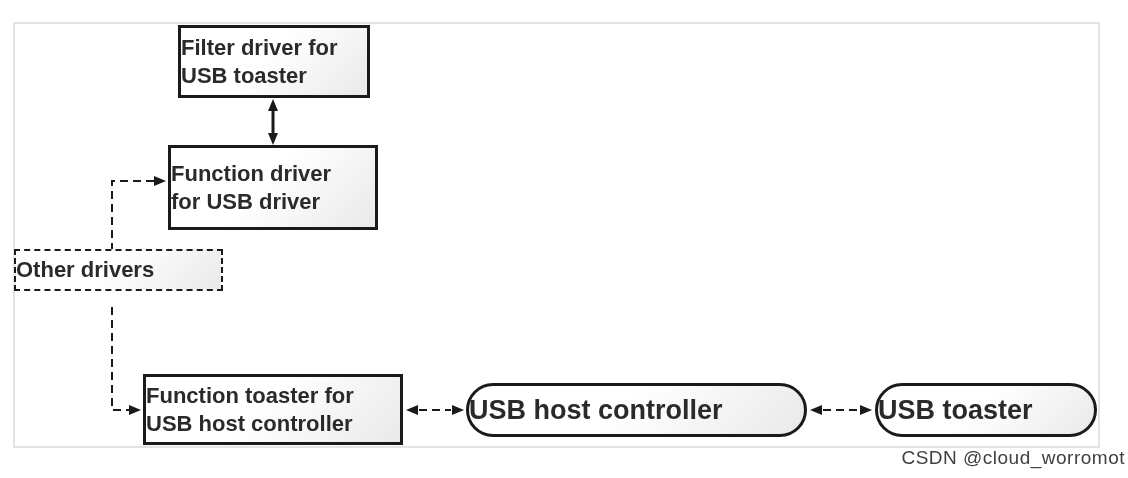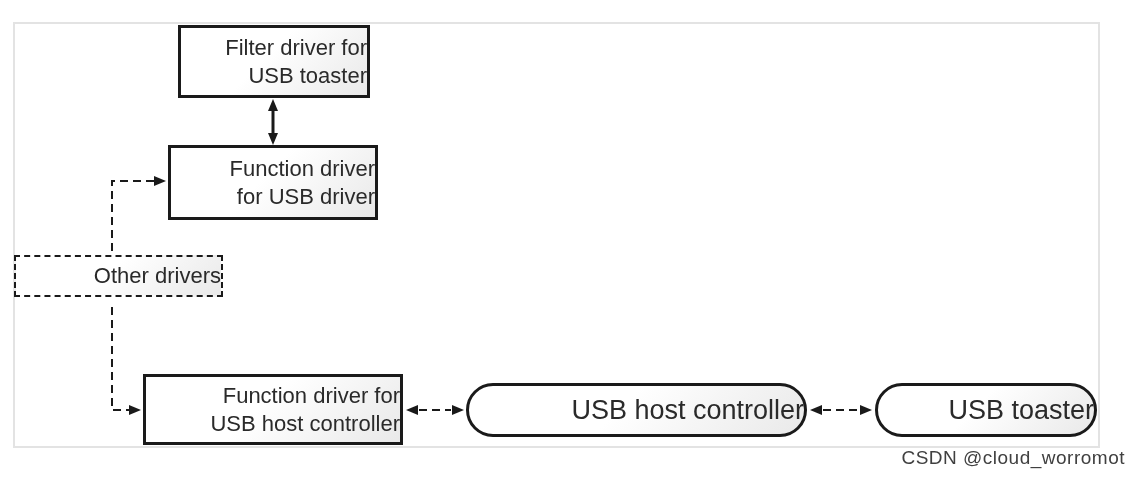--- a/index.html
+++ b/index.html
@@ -30,45 +30,46 @@
     top: 0;
     width: 1128px;
     height: 478px;
     pointer-events: none;
   }
   .node {
     position: absolute;
     box-sizing: border-box;
     display: flex;
     flex-direction: column;
-    align-items: flex-end;
+    align-items: flex-start;
     justify-content: center;
     text-align: center;
     color: #2a2a2a;
     background: linear-gradient(135deg, #ffffff 45%, #e9e9e9 100%);
+    font-weight: bold;
   }
   .rect {
     border: 3px solid #1a1a1a;
     font-size: 22px;
     line-height: 28px;
   }
   .dashed-rect {
     border: 2px dashed #1a1a1a;
     font-size: 22px;
     line-height: 26px;
   }
   .pill {
     border: 3px solid #1a1a1a;
     border-radius: 28px;
     font-size: 27px;
     line-height: 30px;
   }
   .node-filter    { left: 178px; top: 25px;  width: 192px; height: 73px; }
-  .node-func-toast{ left: 168px; top: 145px; width: 210px; height: 75px; }
-  .node-other     { left: 14px;  top: 255px; width: 209px; height: 42px; }
+  .node-func-toast{ left: 168px; top: 145px; width: 210px; height: 85px; }
+  .node-other     { left: 14px;  top: 249px; width: 209px; height: 42px; }
   .node-func-host { left: 143px; top: 374px; width: 260px; height: 71px; }
   .node-host-ctrl { left: 466px; top: 383px; width: 341px; height: 54px; }
   .node-toaster   { left: 875px; top: 383px; width: 222px; height: 54px; }
   .watermark {
     position: absolute;
     right: 3px;
     top: 447px;
     font-size: 19px;
     color: #404040;
     letter-spacing: 0.5px;
@@ -113,21 +114,21 @@
   <div class="node rect node-func-toast">
     <div>Function driver</div>
     <div>for USB driver</div>
   </div>
 
   <div class="node dashed-rect node-other">
     <div>Other drivers</div>
   </div>
 
   <div class="node rect node-func-host">
-    <div>Function driver for</div>
+    <div>Function toaster for</div>
     <div>USB host controller</div>
   </div>
 
   <div class="node pill node-host-ctrl">
     <div>USB host controller</div>
   </div>
 
   <div class="node pill node-toaster">
     <div>USB toaster</div>
   </div>

